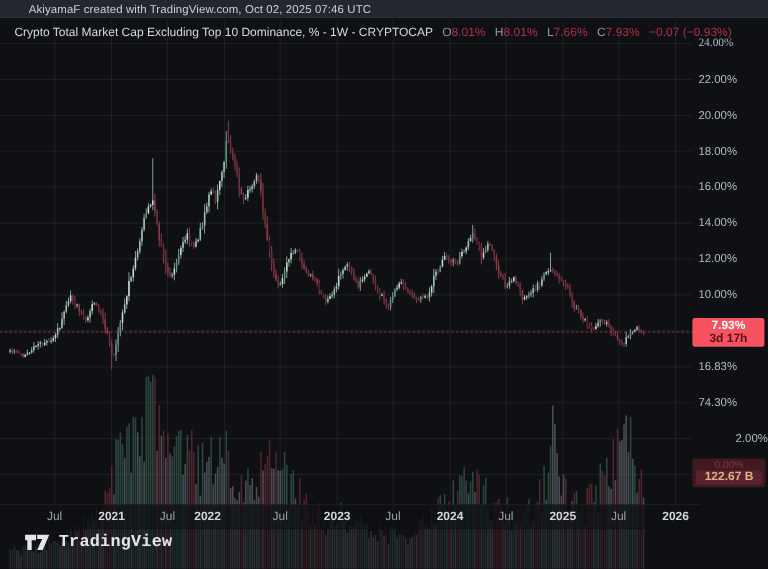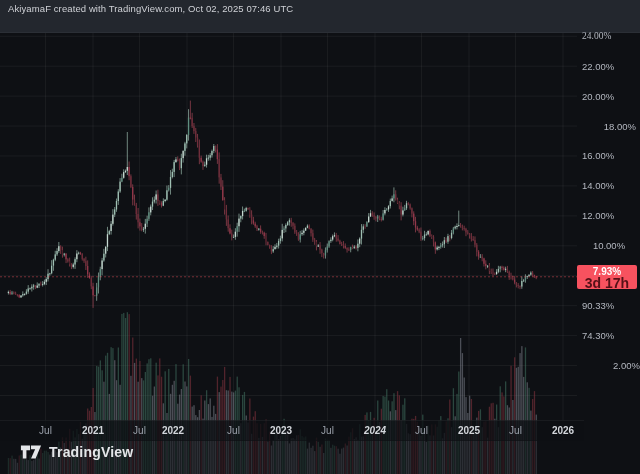--- a/index.html
+++ b/index.html
@@ -1,44 +1,44 @@
 <!DOCTYPE html>
 <html><head>
 <meta charset="utf-8">
 <style>
   html,body{margin:0;padding:0;background:#0e1014;}
   .stage{position:relative;width:640px;height:474px;overflow:hidden;
          font-family:"Liberation Sans",sans-serif;background:#0e1014;}
   svg#chart{position:absolute;left:0;top:0;}
-  .topbar{position:absolute;left:0;top:0;width:640px;height:33px;background:#23272e;
-          color:#cfd1d6;font-size:9.5px;line-height:17px;padding-left:8px;box-sizing:border-box;
+  .topbar{position:absolute;left:0;top:0;width:640px;height:15px;background:#23272e;
+          color:#cfd1d6;font-size:9.5px;line-height:17px;padding-left:24px;box-sizing:border-box;
           border-bottom:1px solid rgba(255,255,255,0.04);letter-spacing:.1px;}
   .legend{position:absolute;left:12px;top:21px;font-size:10px;color:#d5d8dd;}
   .legend .row{height:13px;line-height:13px;white-space:nowrap;}
   .legend .ohlc-k{color:#9598a1;margin-left:5px;}
   .legend .neg{color:#b03048;}
   .legend .title{color:#d5d8dd;}
   .legend .volk{color:#9598a1;}
   .yaxis-label{position:absolute;left:582px;width:54px;font-size:9.5px;color:#b4b8c0;
                height:11px;line-height:11px;}
   .time-axis{position:absolute;left:0;top:420px;width:584px;height:20px;
              background:rgba(13,15,19,0.78);border-top:1px solid rgba(255,255,255,0.05);}
   .below-axis{position:absolute;left:0;top:440px;width:640px;height:34px;background:rgba(13,15,19,0.5);}
   .xtick{position:absolute;top:4px;font-size:10px;color:#9aa0aa;transform:translateX(-50%);}
   .xtick.year{color:#d3d6db;font-weight:700;}
   .price-badge{position:absolute;left:577px;top:266px;width:60px;height:24px;background:#f7525f;
                border-radius:2px;text-align:center;z-index:5;}
   .price-badge .p{font-size:10px;font-weight:700;color:#fff;line-height:12px;margin-top:1px;}
-  .price-badge .c{font-size:14px;color:rgba(66,10,16,0.9);line-height:10px;font-weight:700;}
+  .price-badge .c{font-size:10px;color:rgba(66,10,16,0.9);line-height:10px;font-weight:700;}
   .vol-badge{position:absolute;left:577px;top:382px;width:61px;height:24px;background:#401a20;
              border-radius:2px;z-index:5;text-align:center;}
   .vol-badge .zero{font-size:8.5px;color:#8a3240;line-height:9px;margin-top:1px;}
   .vol-badge .v{font-size:10px;font-weight:700;color:#e2b184;line-height:12px;
                 background:#57242d;border-radius:2px;margin:0 3px;}
-  .logo{position:absolute;left:20px;top:444px;display:flex;align-items:center;z-index:6;}
+  .logo{position:absolute;left:20px;top:444px;display:flex;align-items:center;z-index:6;font-family:Liberation Mono, monospace;}
   .logo .txt{color:#e4e6e9;font-size:14px;font-weight:700;margin-left:7px;letter-spacing:.2px;}
 </style>
 </head>
 <body>
 
 <div class="stage">
 
   <svg id="chart" width="640" height="474" viewBox="0 0 640 474">
       <rect x="0" y="0" width="640" height="474" fill="#0e1014"></rect>
       <line x1="0" y1="36.21999999999997" x2="577" y2="36.21999999999997" stroke="rgba(255,255,255,0.055)" stroke-width="1"></line>
@@ -952,55 +952,67 @@
     </svg>
 
   <div class="time-axis" id="xaxis">
       <div class="xtick" style="left: 45.53px;">Jul</div>
       <div class="xtick year" style="left: 93px;">2021</div>
       <div class="xtick" style="left: 139.53px;">Jul</div>
       <div class="xtick year" style="left: 173px;">2022</div>
       <div class="xtick" style="left: 233.53px;">Jul</div>
       <div class="xtick year" style="left: 281px;">2023</div>
       <div class="xtick" style="left: 327.53px;">Jul</div>
-      <div class="xtick year" style="left: 375px; font-style: italic;">2024</div>
+      <div class="xtick year" style="left: 375px;">2024</div>
       <div class="xtick" style="left: 421.53px;">Jul</div>
       <div class="xtick year" style="left: 469px;">2025</div>
       <div class="xtick" style="left: 515.53px;">Jul</div>
       <div class="xtick year" style="left: 563px;">2026</div>
     </div>
   <div class="below-axis"></div>
 
   <div class="topbar">
     <span>AkiyamaF created with TradingView.com, Oct 02, 2025 07:46 UTC</span>
   </div>
 
   <div class="legend">
+    <div class="row">
+      <span class="title">Crypto Total Market Cap Excluding Top 10 Dominance, % - 1W - CRYPTOCAP</span>
+      <span class="ohlc-k">O</span><span class="neg">8.01%</span>
+      <span class="ohlc-k">H</span><span class="neg">8.01%</span>
+      <span class="ohlc-k">L</span><span class="neg">7.66%</span>
+      <span class="ohlc-k">C</span><span class="neg">7.93%</span>
+      <span class="neg" style="margin-left:5px">−0.07 (−0.93%)</span>
+    </div>
   </div>
 
   <div id="yaxis">
       <div class="yaxis-label" style="top: 30.72px; font-family: Liberation Serif, serif;">24.00%</div>
       <div class="yaxis-label" style="top: 60.66px;">22.00%</div>
       <div class="yaxis-label" style="top: 90.6px;">20.00%</div>
-      <div class="yaxis-label" style="top: 120.54px; text-align: right;">18.00%</div>
+      <div class="yaxis-label" style="top: 120.54px;">18.00%</div>
       <div class="yaxis-label" style="top: 150.48px;">16.00%</div>
       <div class="yaxis-label" style="top: 180.42px;">14.00%</div>
       <div class="yaxis-label" style="top: 210.36px;">12.00%</div>
-      <div class="yaxis-label" style="top: 240.3px; text-align: center;">10.00%</div>
+      <div class="yaxis-label" style="top: 240.3px;">10.00%</div>
       <div class="yaxis-label" style="top: 270.24px;">8.00%</div>
-      <div class="yaxis-label" style="top: 300.18px;">90.33%</div>
+      <div class="yaxis-label" style="top: 300.18px;">16.83%</div>
       <div class="yaxis-label" style="top: 330.12px;">74.30%</div>
       <div class="yaxis-label" style="top: 360.06px; margin-left: 31px;">2.00%</div>
     </div>
 
   <div class="price-badge" style="top: 264.788px;">
     <div class="p">7.93%</div>
     <div class="c">3d 17h</div>
   </div>
 
+  <div class="vol-badge">
+    <div class="zero">0.00%</div>
+    <div class="v">122.67 B</div>
+  </div>
 
   <div class="logo">
     <svg width="22" height="16" viewBox="0 0 24 16">
       <path d="M1 1 H11 V6 H7 V15 H3 V6 H1 Z" fill="#e4e6e9"></path>
       <path d="M12 1 H23 L17 15 H12 L16.5 5 H12 Z" fill="#e4e6e9"></path>
     </svg>
     <span class="txt">TradingView</span>
   </div>
 </div>
 

